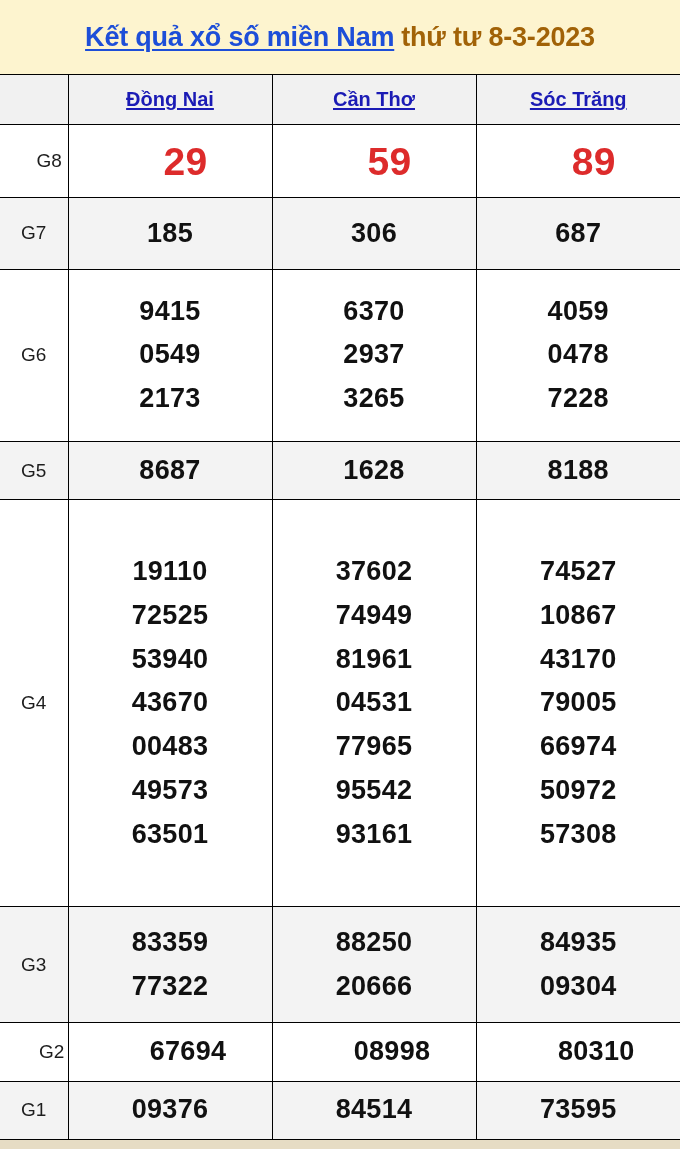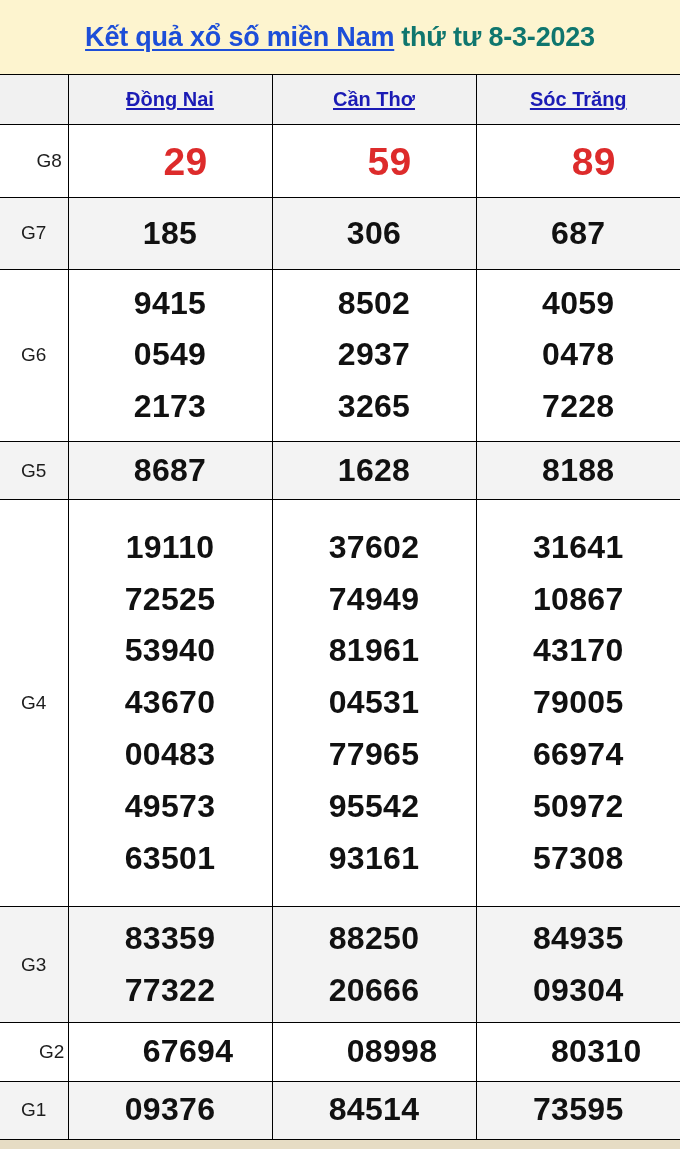--- a/index.html
+++ b/index.html
@@ -41,21 +41,21 @@
     font-weight: bold;
     letter-spacing: -0.2px;
   }
   .title-main {
     color: #1d4ed8;
     text-decoration: underline;
     text-underline-offset: 3px;
     text-decoration-thickness: 2px;
   }
   .title-date {
-    color: #0f766e;
+    color: #a16207;
     margin-left: 7px;
   }
 
   
   .lotto-table {
     flex: 1 1 auto;
     width: 680px;
     border-collapse: collapse;
     table-layout: fixed;
     background: #ffffff;
@@ -92,21 +92,21 @@
   tr.band-alt td { background: #f3f3f3; }
   tr.band-plain td { background: #ffffff; }
 
   .row-label {
     font-size: 19px;
     color: #1d1d1d;
     font-weight: normal;
   }
 
   .num-cell {
-    font-size: 32px;
+    font-size: 27px;
     font-weight: bold;
     color: #111111;
     line-height: 1.62;
     letter-spacing: 0.3px;
   }
   .num-cell .n { display: block; }
 
   
   .g8 .num-cell {
     font-size: 39px;
@@ -199,21 +199,21 @@
       </tr>
 
       <tr class="g6 band-plain">
         <td class="row-label">G6</td>
         <td class="num-cell">
             <span class="n">9415</span>
             <span class="n">0549</span>
             <span class="n">2173</span>
           </td>
         <td class="num-cell">
-            <span class="n">8502</span>
+            <span class="n">6370</span>
             <span class="n">2937</span>
             <span class="n">3265</span>
           </td>
         <td class="num-cell">
             <span class="n">4059</span>
             <span class="n">0478</span>
             <span class="n">7228</span>
           </td>
       </tr>
 
@@ -244,21 +244,21 @@
         <td class="num-cell">
             <span class="n">37602</span>
             <span class="n">74949</span>
             <span class="n">81961</span>
             <span class="n">04531</span>
             <span class="n">77965</span>
             <span class="n">95542</span>
             <span class="n">93161</span>
           </td>
         <td class="num-cell">
-            <span class="n">31641</span>
+            <span class="n">74527</span>
             <span class="n">10867</span>
             <span class="n">43170</span>
             <span class="n">79005</span>
             <span class="n">66974</span>
             <span class="n">50972</span>
             <span class="n">57308</span>
           </td>
       </tr>
 
       <tr class="g3 band-alt">

